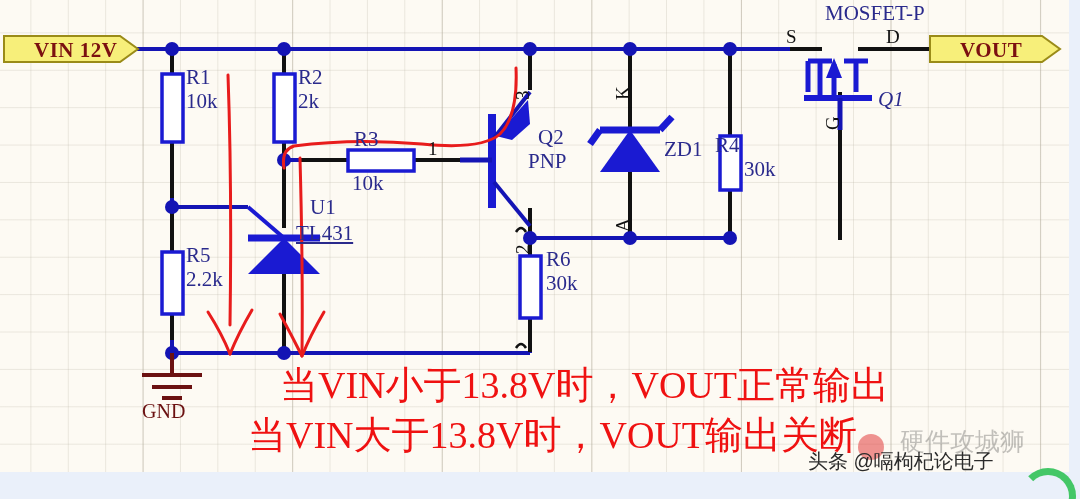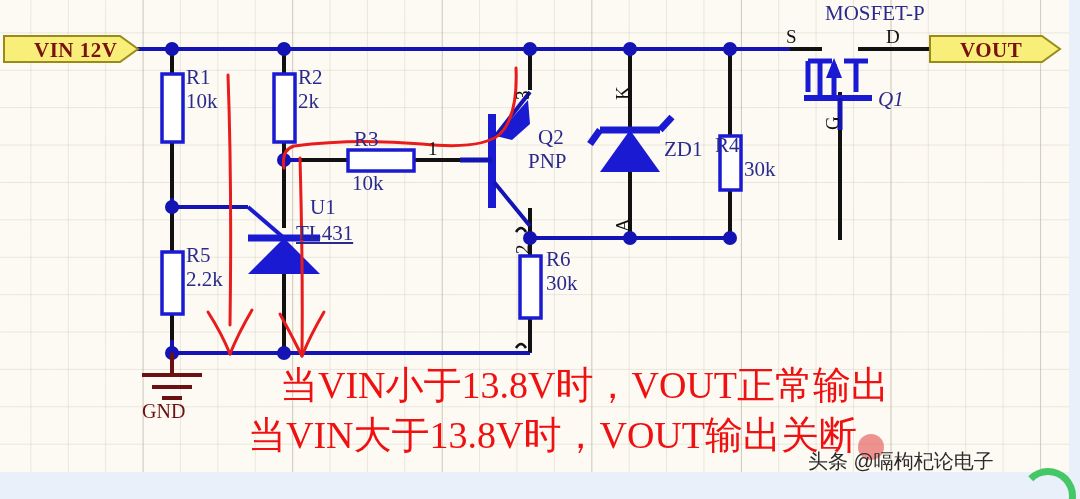--- a/index.html
+++ b/index.html
@@ -361,16 +361,17 @@
 
   <div class="pin" style="left:786px; top:26px;">S</div>
   <div class="pin" style="left:886px; top:26px;">D</div>
   <div class="pin rot" style="left:822px; top:130px;">G</div>
 
   <div class="gnd-text" style="left:142px; top:400px;">GND</div>
 
   <div class="note" style="left:236px; top:363px;margin-left:44px;">当VIN小于13.8V时，VOUT正常输出</div>
   <div class="note" style="left:248px; top:413px;">当VIN大于13.8V时，VOUT输出关断</div>
 
+  <div id="wm-back">硬件攻城狮</div>
   <div id="wm-logo"></div>
   <div id="wm-front">头条 @嗝枸杞论电子</div>
 
 </div>
 
 </body></html>

